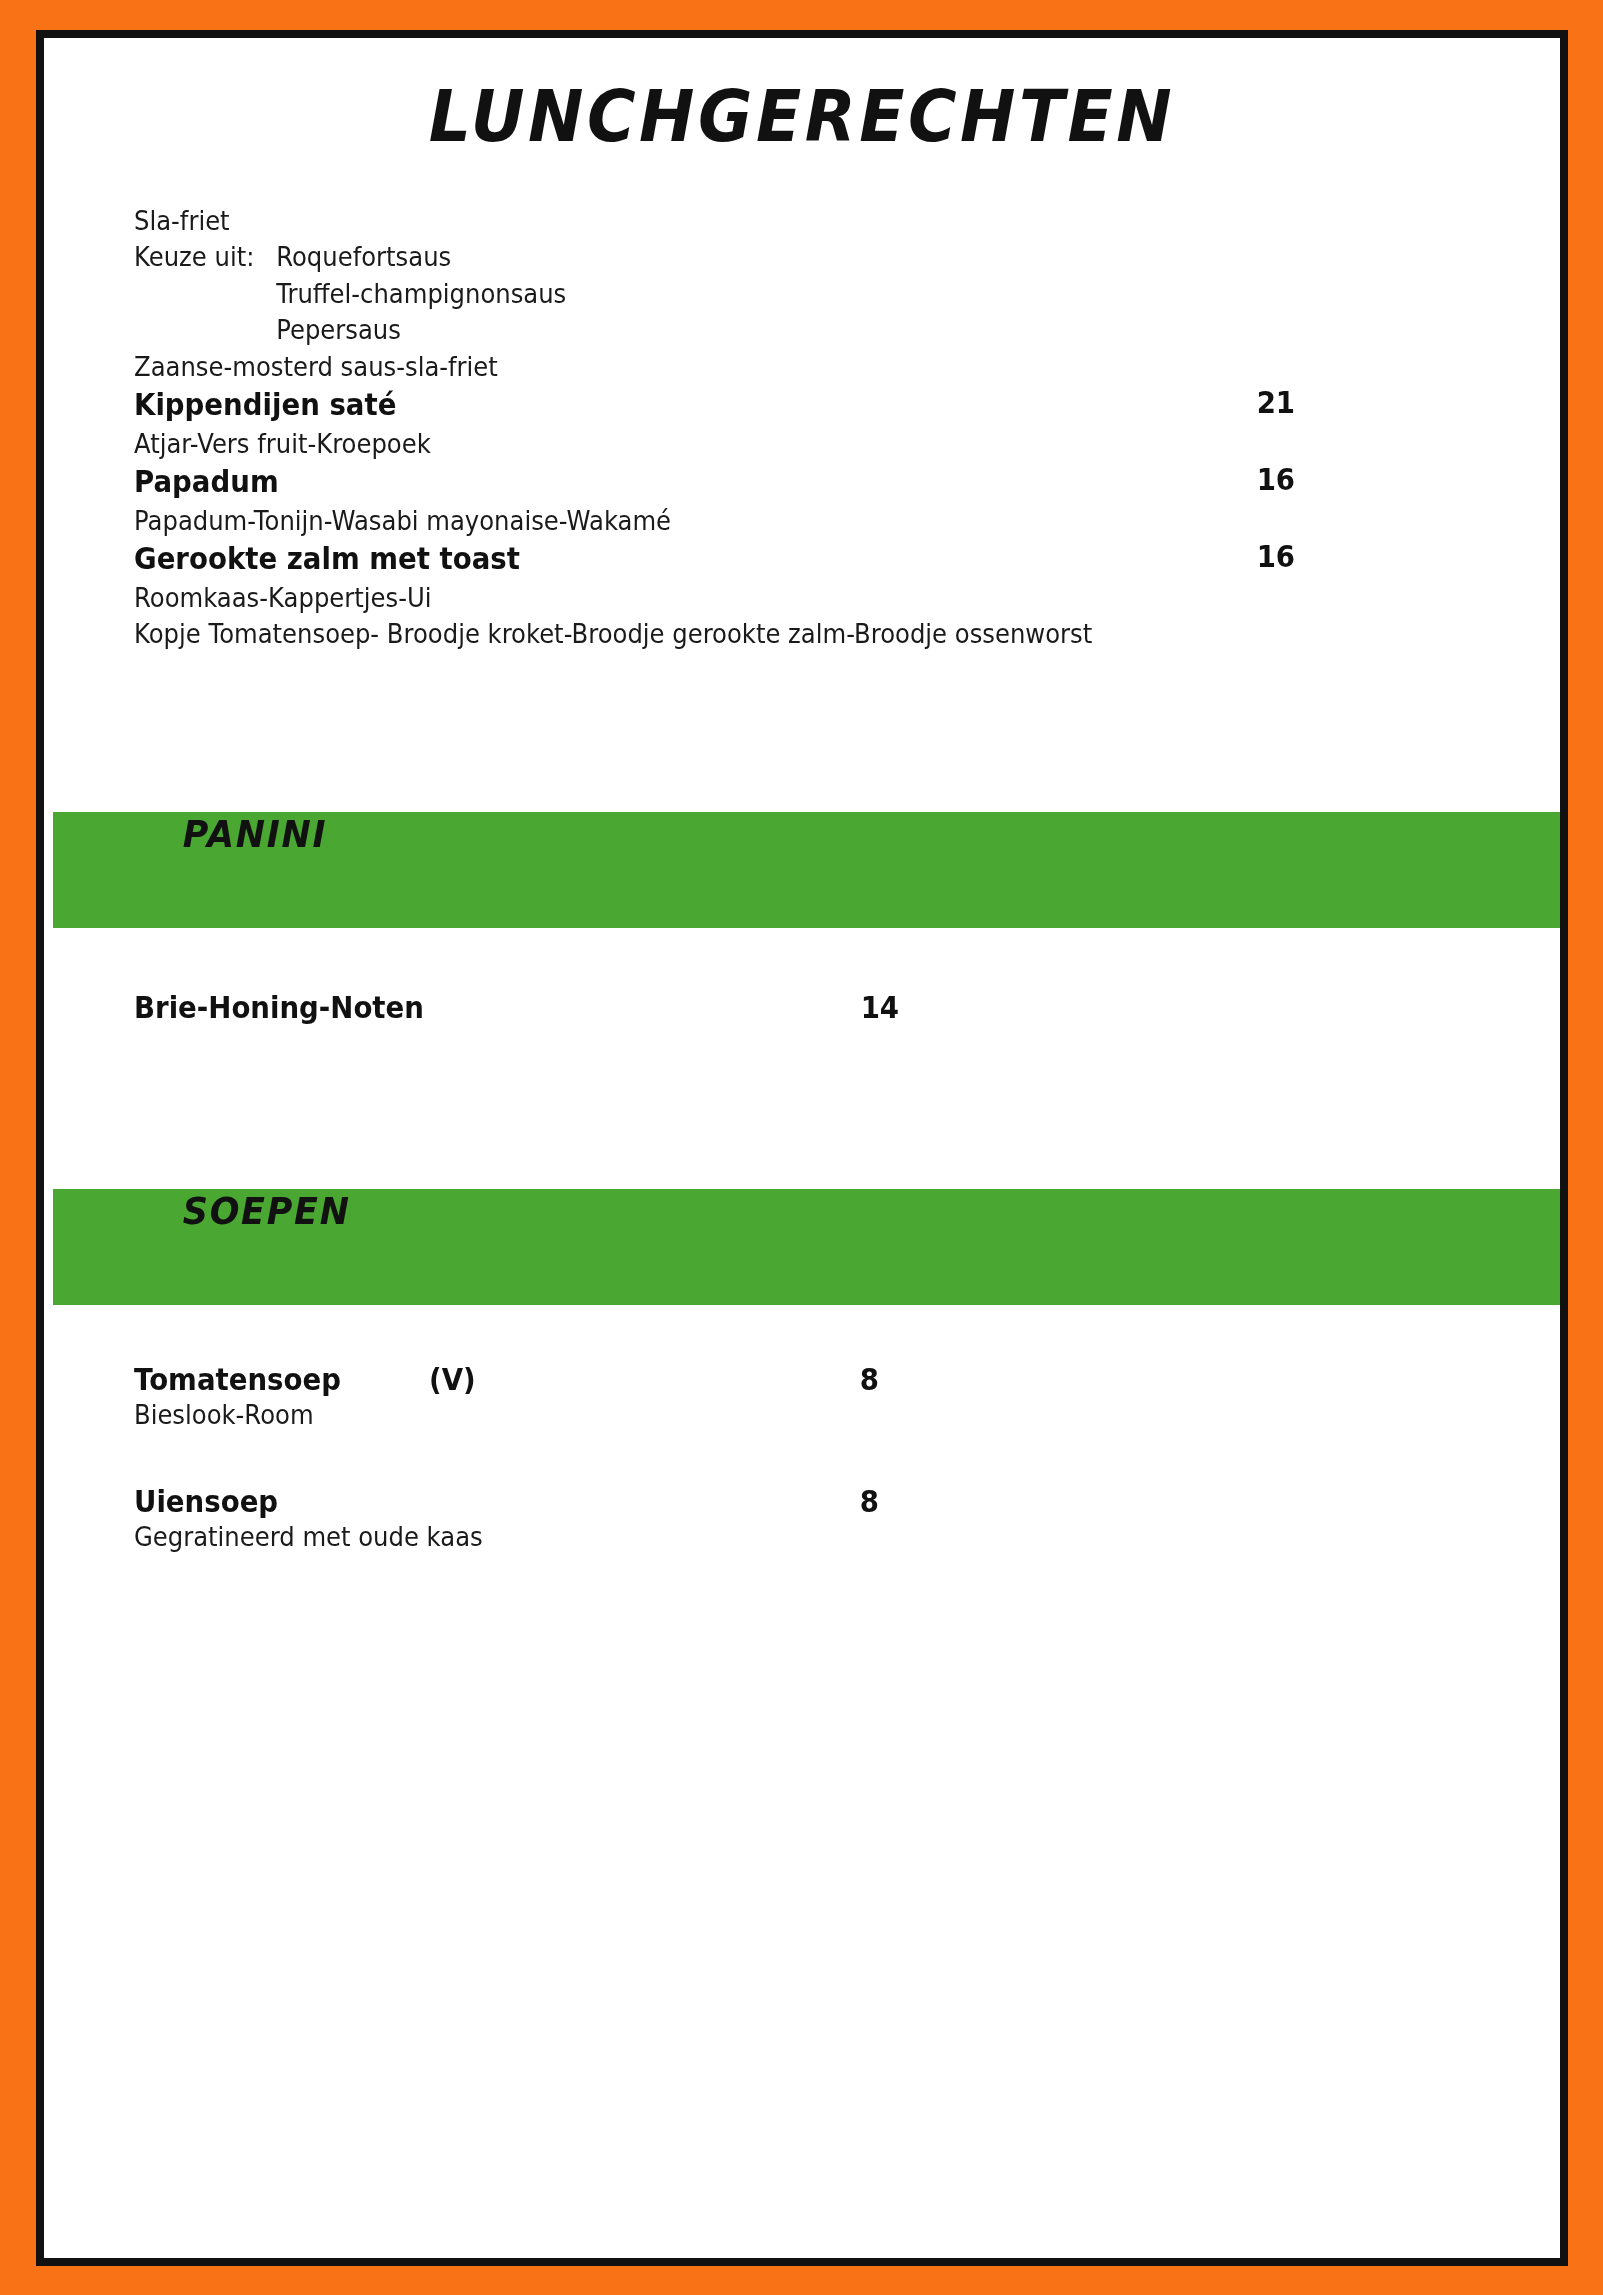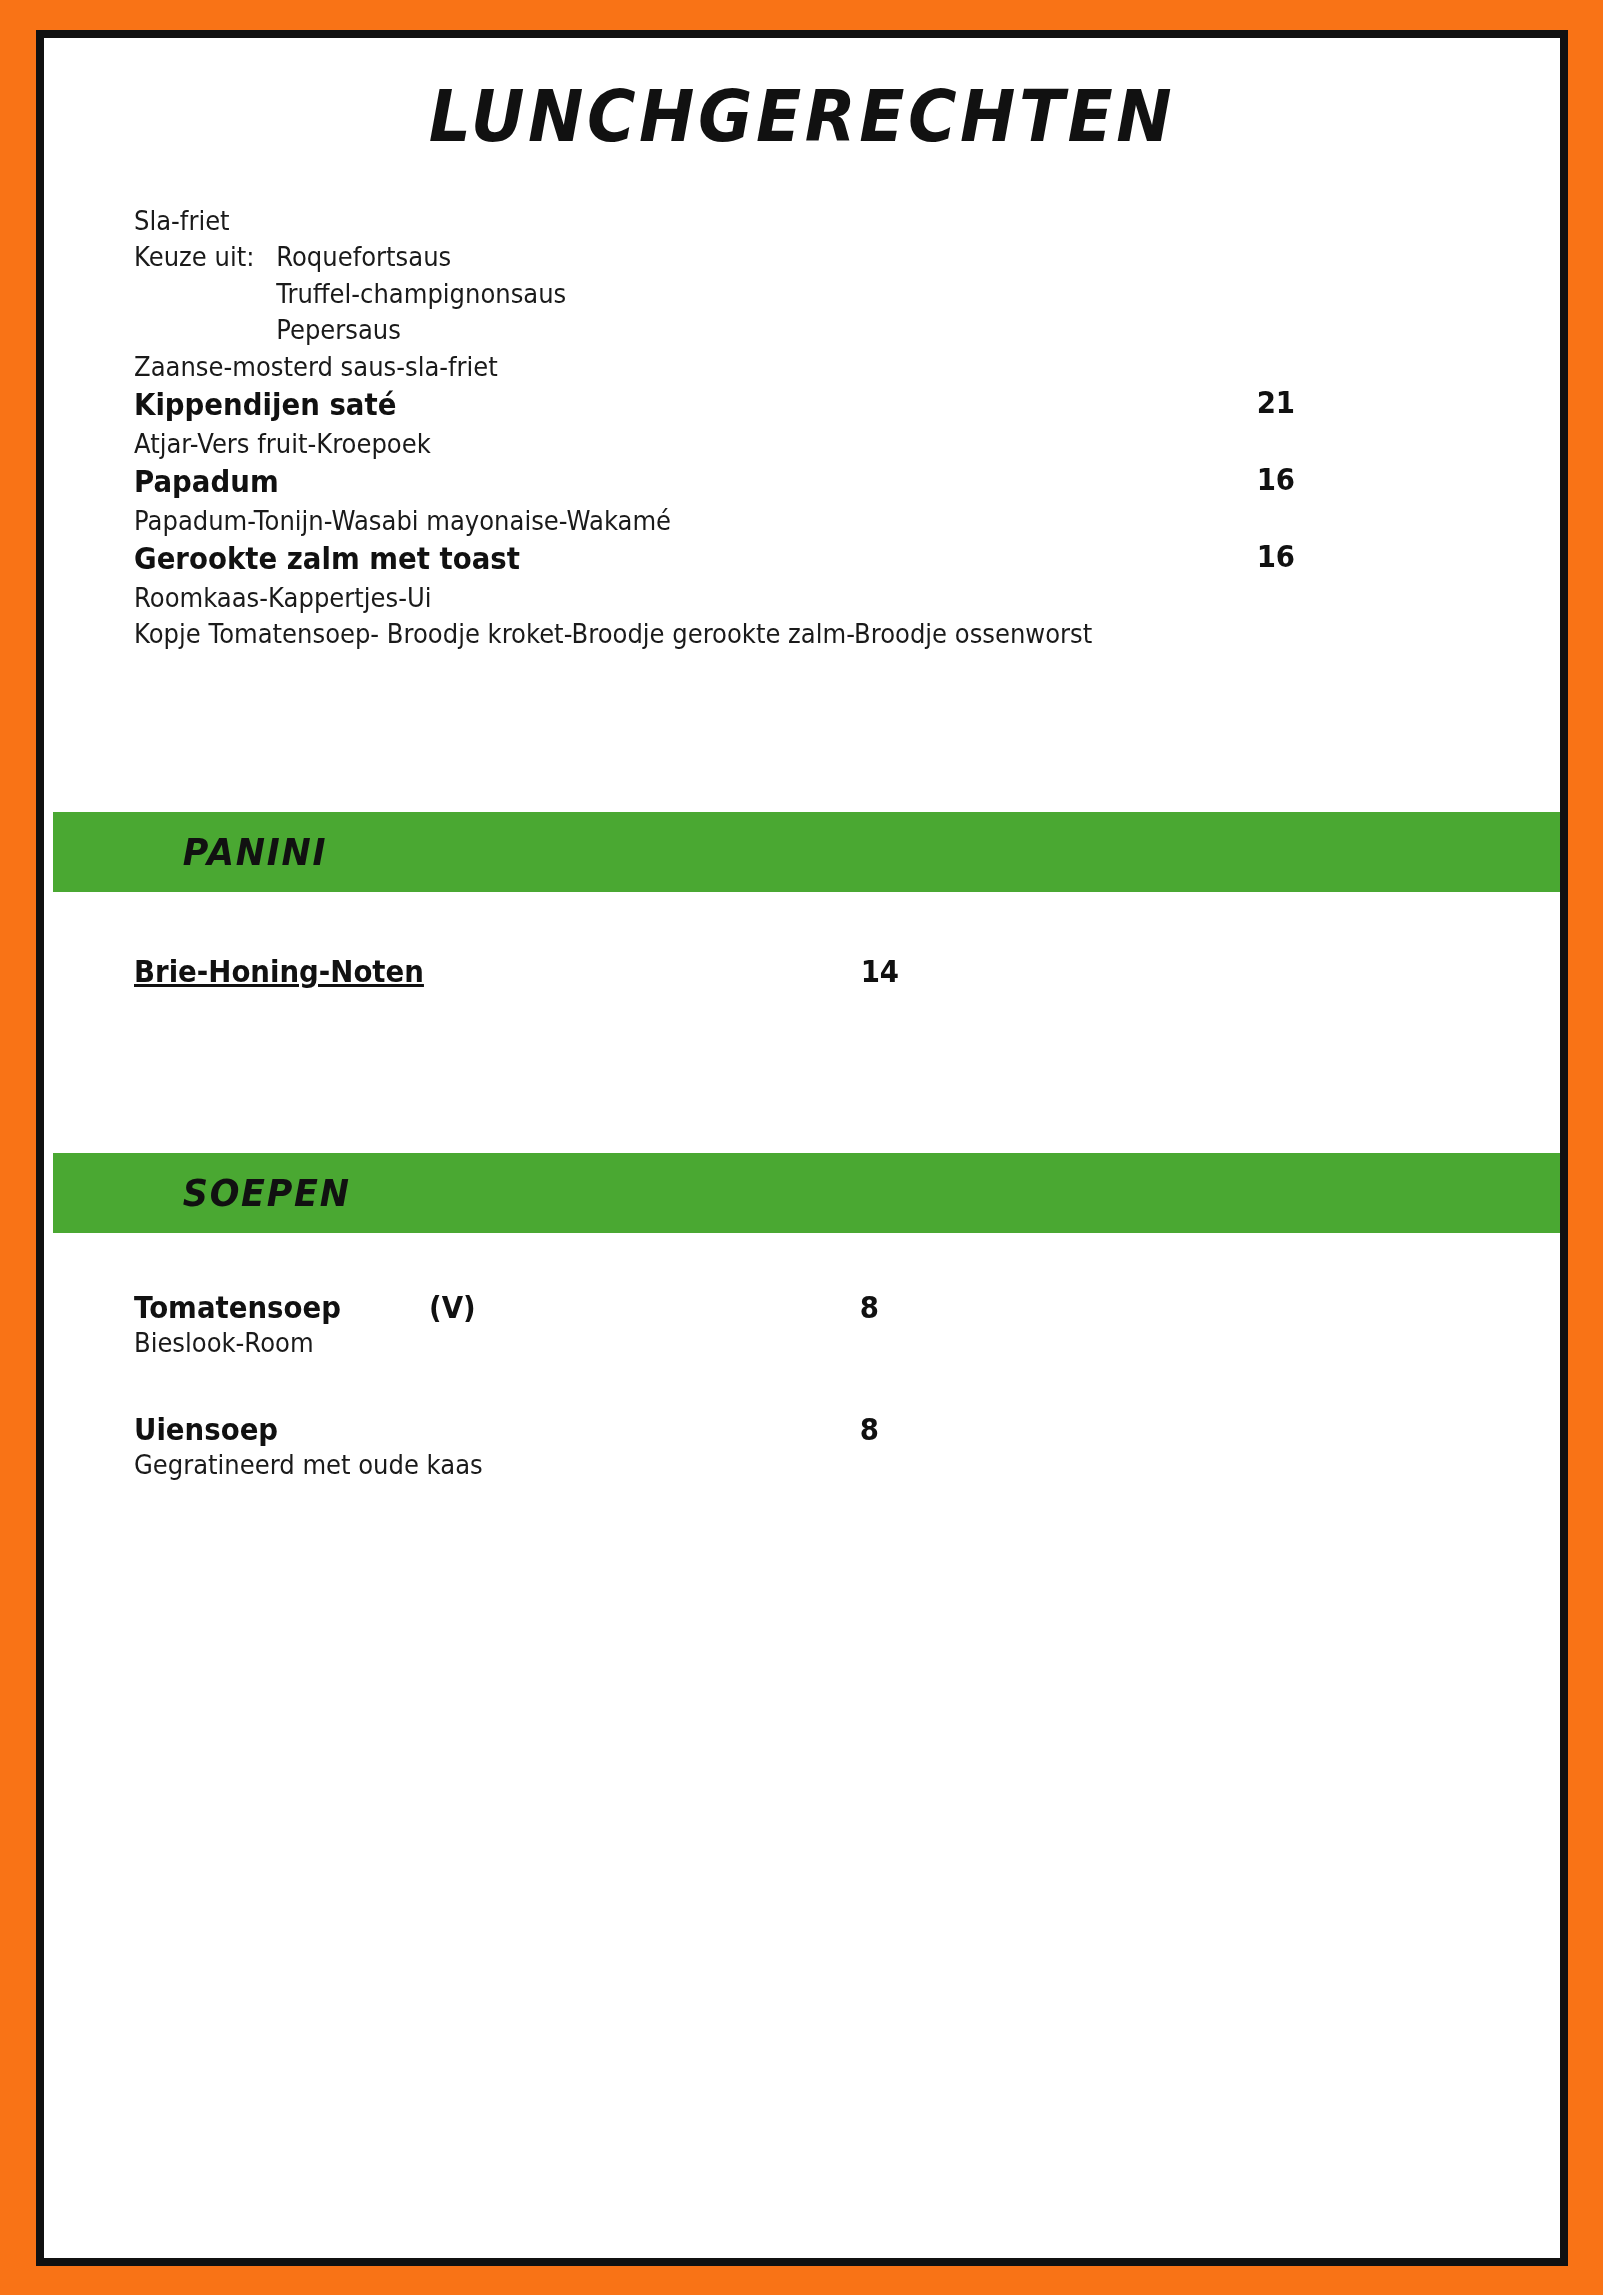--- a/index.html
+++ b/index.html
@@ -95,23 +95,23 @@
     line-height: 1.35;
   }
   .choice-label {
     min-width: 158px;
   }
   .choice-list div {
     line-height: 1.35;
   }
   .band {
     background: #4aa832;
-    height: 80px;
-    display: flex;
-    align-items: center;
+    height: 116px;
+    display: flex;
+    align-items: flex-start;
     margin-left: 8.5px;
     margin-right: 12px;
     width: calc(100% + 0px);
   }
   .band-wrap {
     position: relative;
     left: -90px;
     width: calc(100% + 158px);
   }
   .band-label {
@@ -126,21 +126,20 @@
     padding-left: 141px;
   }
   .section-gap-top { height: 160px; }
   .band-gap { height: 55px; }
   .panini-list { margin-top: 3.8px; }
   .panini-row {
     display: flex;
     align-items: baseline;
     position: relative;
     line-height: 1.4;
-    text-decoration: underline;
   }
   .panini-name {
     font-family: "DejaVu Sans", sans-serif;
     font-weight: 700;
     font-size: 30px;
     transform: scaleX(0.92);
     transform-origin: left center;
     color: #111111;
   }
   .panini-price {

